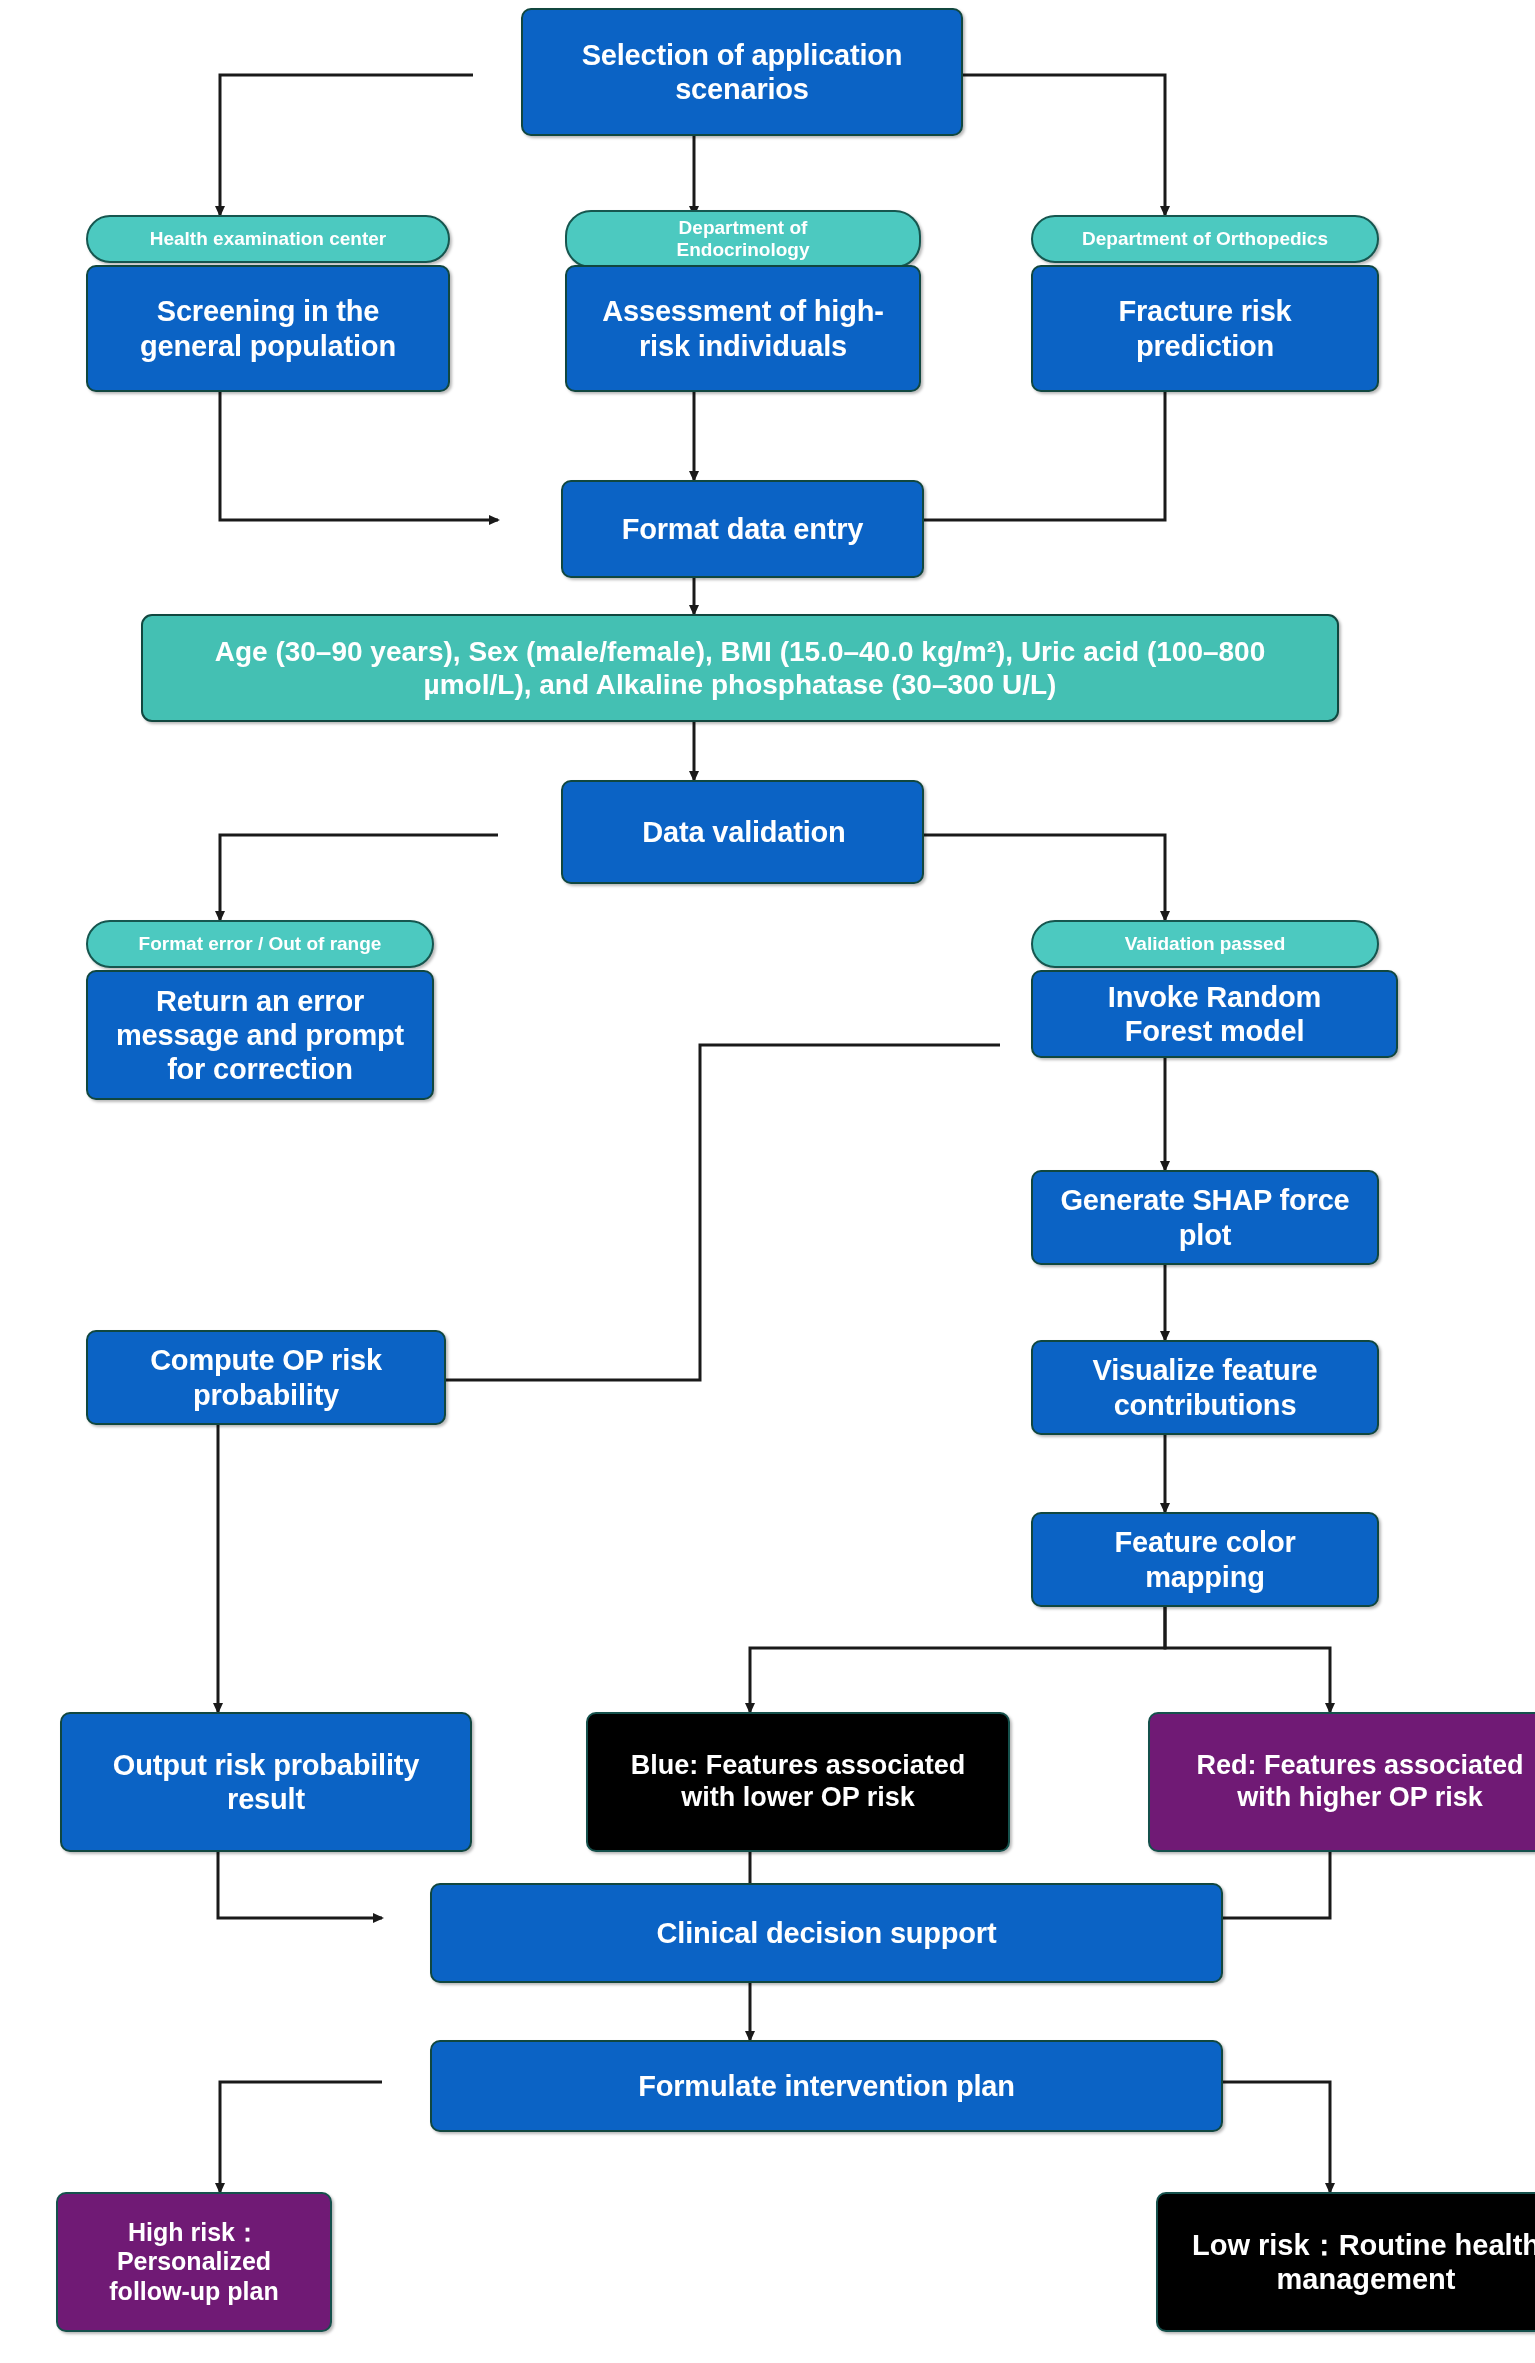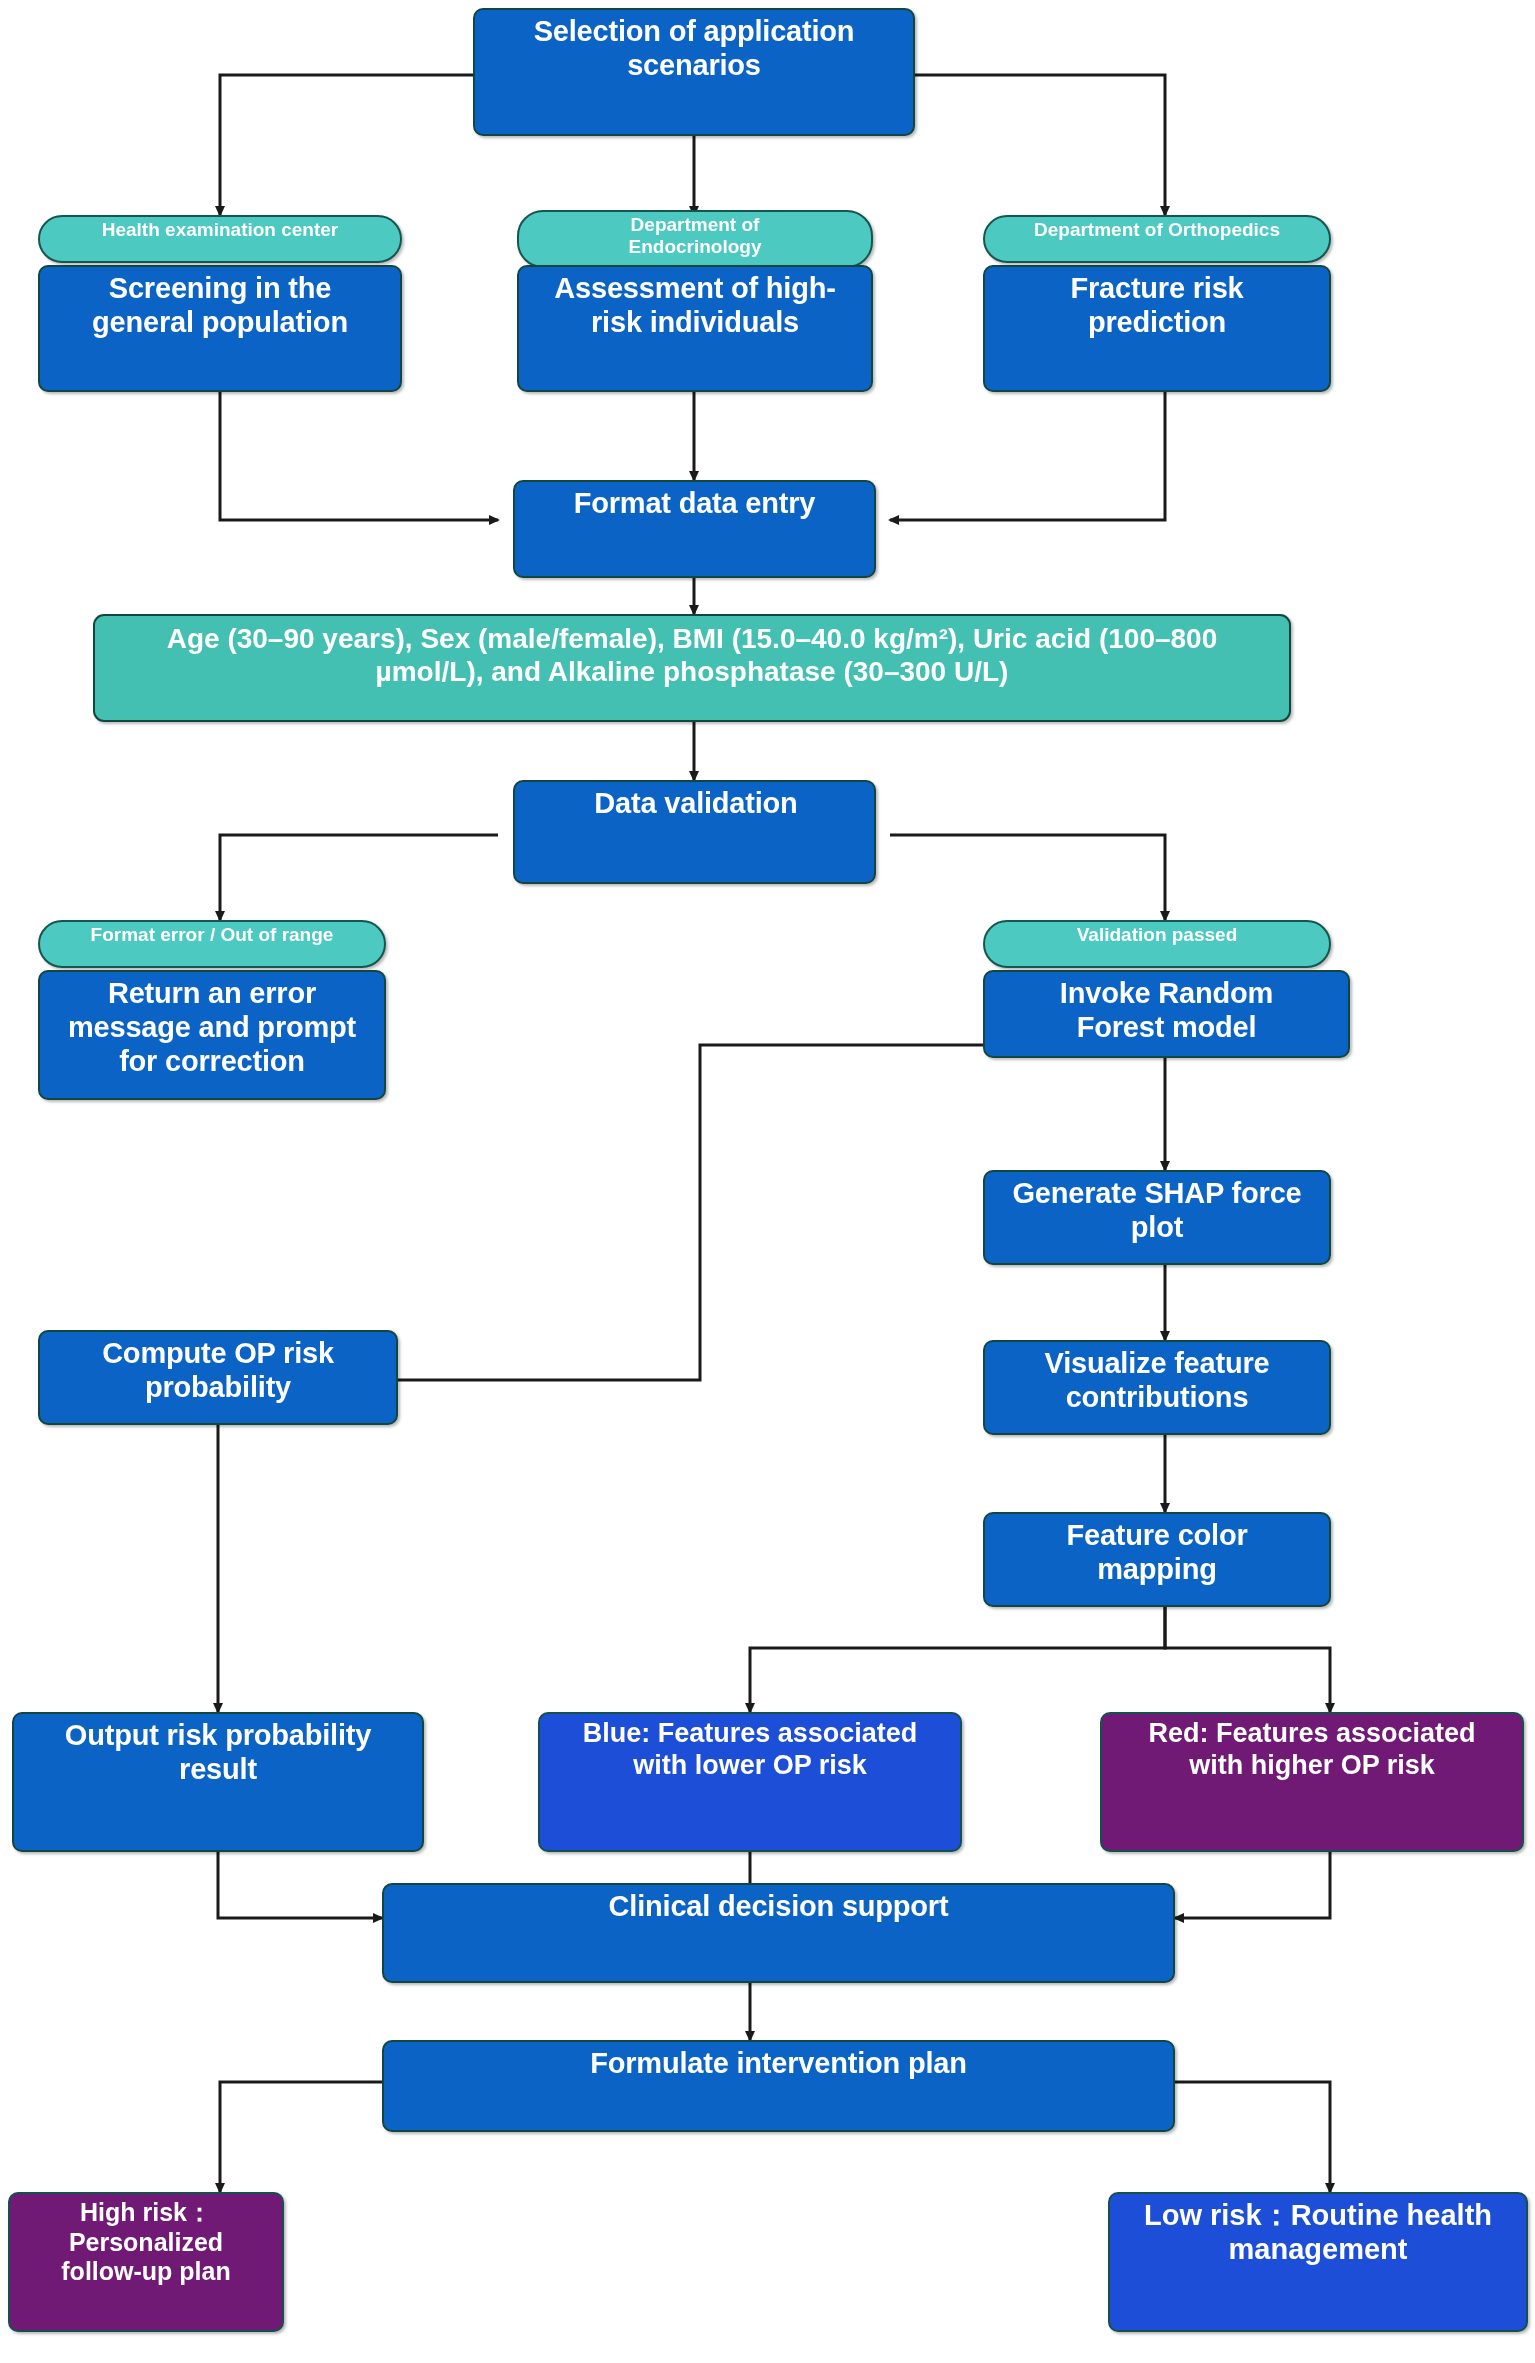--- a/index.html
+++ b/index.html
@@ -22,29 +22,31 @@
     left: 0;
     top: 0;
     width: 1535px;
     height: 2363px;
     pointer-events: none;
   }
   .node {
     position: absolute;
     box-sizing: border-box;
     display: flex;
+    align-items: center;
     justify-content: center;
     text-align: center;
     color: #ffffff;
     line-height: 1.18;
     padding: 4px 10px;
     border-radius: 10px;
     border: 2px solid #11473f;
     box-shadow: 2px 2px 3px rgba(0,0,0,0.28);
     z-index: 2;
+    margin-left: 48px;
   }
   .node .lbl {
     display: block;
     width: 100%;
     white-space: pre-line;
   }
   .proc {
     background: #0b63c5;
     font-weight: bold;
     font-size: 29px;
@@ -59,21 +61,21 @@
     padding: 2px 8px;
   }
   .teal-wide {
     background: #44c0b3;
     font-weight: bold;
     font-size: 28px;
     border: 2px solid #11473f;
     border-radius: 11px;
   }
   .blue-light {
-    background: #1d4ed8;
+    background: #000000;
     font-weight: bold;
     font-size: 27px;
     border: 2px solid #15514c;
   }
   .red-light {
     background: #701a75;
     font-weight: bold;
     font-size: 27px;
     border: 2px solid #15514c;
   }

